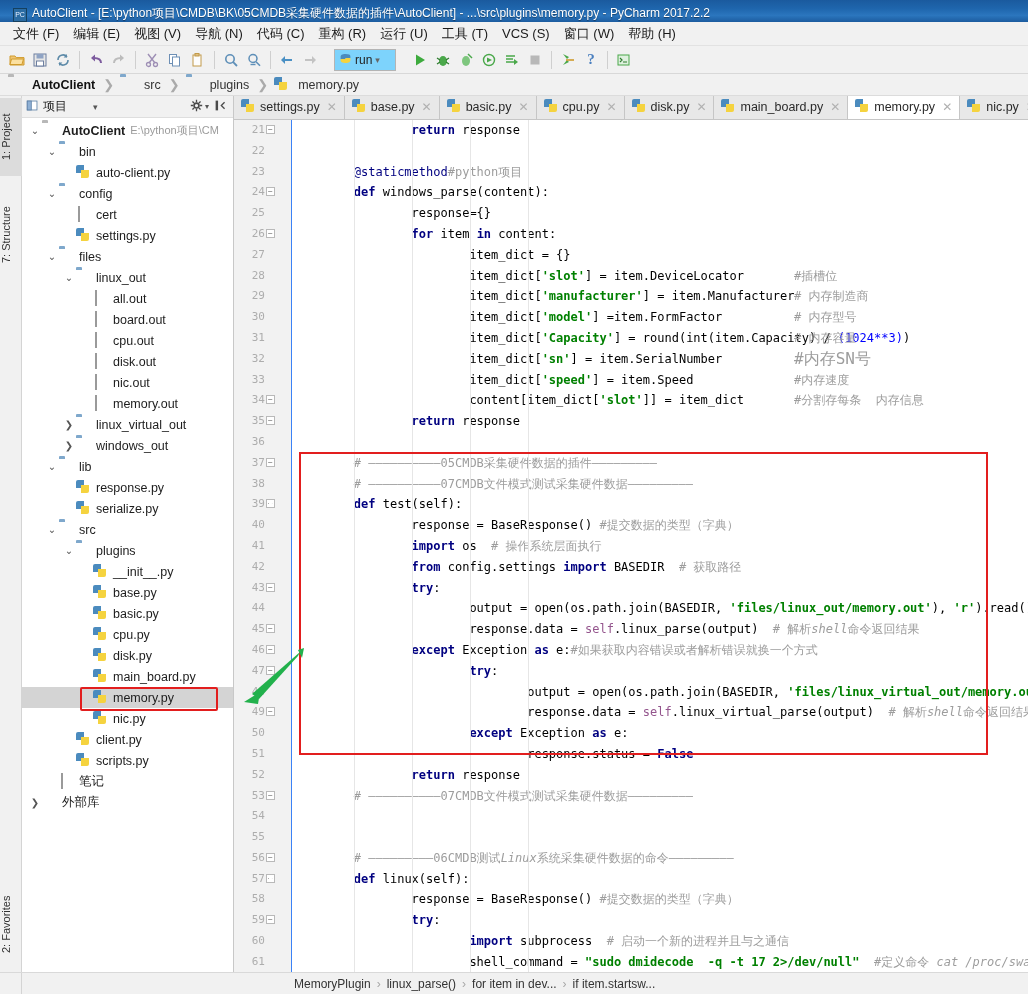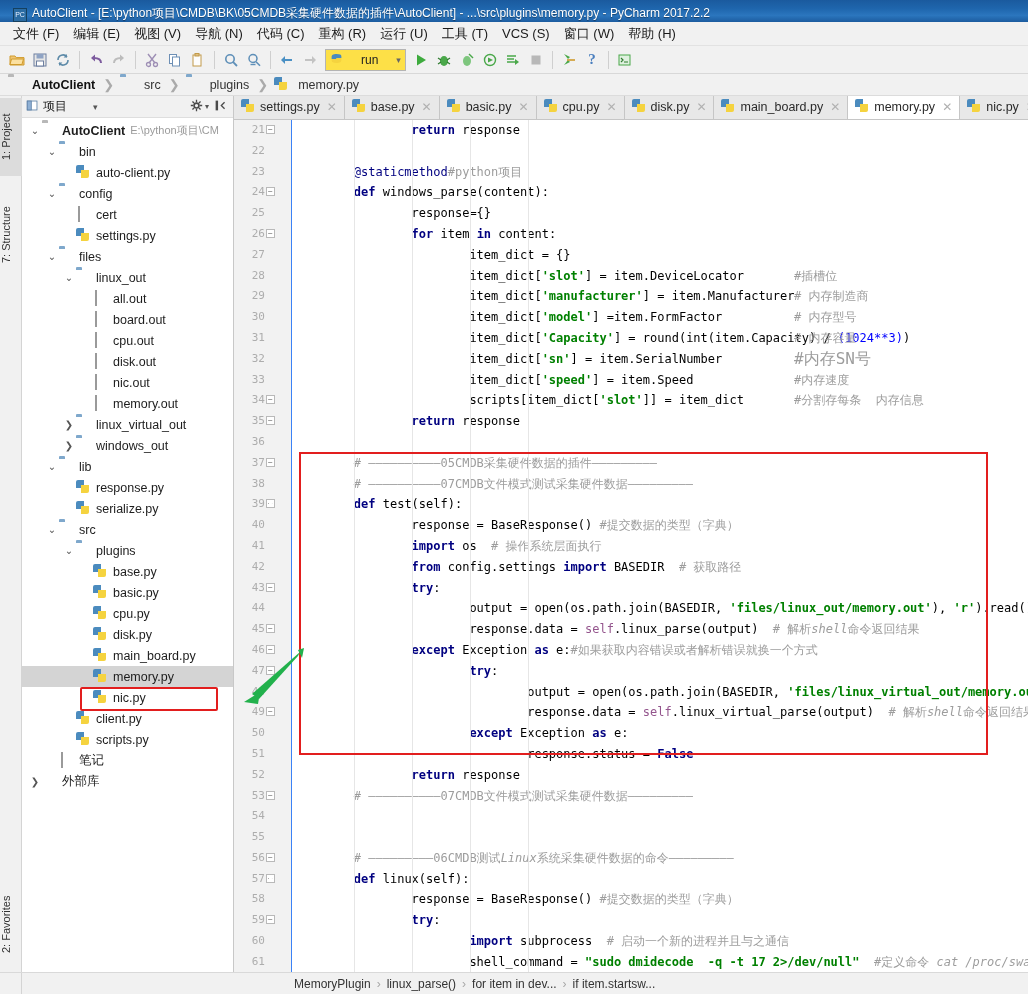--- a/index.html
+++ b/index.html
@@ -61,24 +61,24 @@
     gap: 1px;
   }
   .tb {
     width: 22px; height: 22px;
     display: inline-flex; align-items: center; justify-content: center;
     cursor: default;
   }
   .tbsep { width: 1px; height: 18px; background: #cfcfcf; margin: 0 4px; }
   .runcfg {
     height: 22px; min-width: 62px;
-    border: 1px solid #b4b4b4; background: #fde047;
-    display: flex; align-items: center; gap: 18px;
+    border: 1px solid #b4b4b4; background: #7dd3fc;
+    display: flex; align-items: center; gap: 3px;
     padding: 0 4px; font-size: 12px; color: #222;
-    margin: 0 3px;
+    margin: 0 12px;
   }
 
   
   .crumbbar {
     height: 22px;
     background: #f1f1f1;
     display: flex; align-items: center;
     padding-left: 8px;
     font-size: 12.5px; color: #333;
     border-bottom: 1px solid #dcdcdc;
@@ -644,20 +644,25 @@
           </div>
           <div class="trow" style="padding-left: 23px;">
             <span class="twist">⌄</span>
             <span class="ticon"><span class="ic-folder blue"></span></span>
             <span class="tlabel">src</span>
           </div>
           <div class="trow" style="padding-left: 40px;">
             <span class="twist">⌄</span>
             <span class="ticon"><span class="ic-folder blue"></span></span>
             <span class="tlabel">plugins</span>
+          </div>
+          <div class="trow" style="padding-left: 57px;">
+            <span class="twist"></span>
+            <span class="ticon"><span class="ic-py"></span></span>
+            <span class="tlabel">__init__.py</span>
           </div>
           <div class="trow" style="padding-left: 57px;">
             <span class="twist"></span>
             <span class="ticon"><span class="ic-py"></span></span>
             <span class="tlabel">base.py</span>
           </div>
           <div class="trow" style="padding-left: 57px;">
             <span class="twist"></span>
             <span class="ticon"><span class="ic-py"></span></span>
             <span class="tlabel">basic.py</span>
@@ -828,21 +833,21 @@
             <div class="cline">&nbsp;&nbsp;&nbsp;&nbsp;&nbsp;&nbsp;&nbsp;&nbsp;&nbsp;&nbsp;&nbsp;&nbsp;&nbsp;&nbsp;&nbsp;&nbsp;&nbsp;&nbsp;&nbsp;&nbsp;&nbsp;&nbsp;&nbsp;&nbsp;<span class="plain">item_dict[</span><span class="str">'manufacturer'</span><span class="plain">] = item.Manufacturer</span></div>
             <div class="cmt" style="position: absolute; left: 502px; top: 166.4px; height: 20.8px; line-height: 20.8px; font-size: 12px; white-space: pre;"># 内存制造商</div>
             <div class="cline">&nbsp;&nbsp;&nbsp;&nbsp;&nbsp;&nbsp;&nbsp;&nbsp;&nbsp;&nbsp;&nbsp;&nbsp;&nbsp;&nbsp;&nbsp;&nbsp;&nbsp;&nbsp;&nbsp;&nbsp;&nbsp;&nbsp;&nbsp;&nbsp;<span class="plain">item_dict[</span><span class="str">'model'</span><span class="plain">] =item.FormFactor</span></div>
             <div class="cmt" style="position: absolute; left: 502px; top: 187.2px; height: 20.8px; line-height: 20.8px; font-size: 12px; white-space: pre;"># 内存型号</div>
             <div class="cline">&nbsp;&nbsp;&nbsp;&nbsp;&nbsp;&nbsp;&nbsp;&nbsp;&nbsp;&nbsp;&nbsp;&nbsp;&nbsp;&nbsp;&nbsp;&nbsp;&nbsp;&nbsp;&nbsp;&nbsp;&nbsp;&nbsp;&nbsp;&nbsp;<span class="plain">item_dict[</span><span class="str">'Capacity'</span><span class="plain">] = round(int(item.Capacity) / </span><span class="num">(1024**3)</span><span class="plain">)</span></div>
             <div class="cmt" style="position: absolute; left: 502px; top: 208px; height: 20.8px; line-height: 20.8px; font-size: 12px; white-space: pre;"># 内存容量</div>
             <div class="cline">&nbsp;&nbsp;&nbsp;&nbsp;&nbsp;&nbsp;&nbsp;&nbsp;&nbsp;&nbsp;&nbsp;&nbsp;&nbsp;&nbsp;&nbsp;&nbsp;&nbsp;&nbsp;&nbsp;&nbsp;&nbsp;&nbsp;&nbsp;&nbsp;<span class="plain">item_dict[</span><span class="str">'sn'</span><span class="plain">] = item.SerialNumber</span></div>
             <div class="cmt" style="position: absolute; left: 502px; top: 228.8px; height: 20.8px; line-height: 20.8px; font-size: 16px; white-space: pre;">#内存SN号</div>
             <div class="cline">&nbsp;&nbsp;&nbsp;&nbsp;&nbsp;&nbsp;&nbsp;&nbsp;&nbsp;&nbsp;&nbsp;&nbsp;&nbsp;&nbsp;&nbsp;&nbsp;&nbsp;&nbsp;&nbsp;&nbsp;&nbsp;&nbsp;&nbsp;&nbsp;<span class="plain">item_dict[</span><span class="str">'speed'</span><span class="plain">] = item.Speed</span></div>
             <div class="cmt" style="position: absolute; left: 502px; top: 249.6px; height: 20.8px; line-height: 20.8px; font-size: 12px; white-space: pre;">#内存速度</div>
-            <div class="cline">&nbsp;&nbsp;&nbsp;&nbsp;&nbsp;&nbsp;&nbsp;&nbsp;&nbsp;&nbsp;&nbsp;&nbsp;&nbsp;&nbsp;&nbsp;&nbsp;&nbsp;&nbsp;&nbsp;&nbsp;&nbsp;&nbsp;&nbsp;&nbsp;<span class="plain">scripts[item_dict[</span><span class="str">'slot'</span><span class="plain">]] = item_dict</span></div>
+            <div class="cline">&nbsp;&nbsp;&nbsp;&nbsp;&nbsp;&nbsp;&nbsp;&nbsp;&nbsp;&nbsp;&nbsp;&nbsp;&nbsp;&nbsp;&nbsp;&nbsp;&nbsp;&nbsp;&nbsp;&nbsp;&nbsp;&nbsp;&nbsp;&nbsp;<span class="plain">content[item_dict[</span><span class="str">'slot'</span><span class="plain">]] = item_dict</span></div>
             <div class="cmt" style="position: absolute; left: 502px; top: 270.4px; height: 20.8px; line-height: 20.8px; font-size: 12px; white-space: pre;">#分割存每条  内存信息</div>
             <div class="cline">&nbsp;&nbsp;&nbsp;&nbsp;&nbsp;&nbsp;&nbsp;&nbsp;&nbsp;&nbsp;&nbsp;&nbsp;&nbsp;&nbsp;&nbsp;&nbsp;<span class="kw">return </span><span class="plain">response</span></div>
             <div class="cline"></div>
             <div class="cline">&nbsp;&nbsp;&nbsp;&nbsp;&nbsp;&nbsp;&nbsp;&nbsp;<span class="cmt"># ——————————05CMDB采集硬件数据的插件—————————</span></div>
             <div class="cline">&nbsp;&nbsp;&nbsp;&nbsp;&nbsp;&nbsp;&nbsp;&nbsp;<span class="cmt"># ——————————07CMDB文件模式测试采集硬件数据—————————</span></div>
             <div class="cline">&nbsp;&nbsp;&nbsp;&nbsp;&nbsp;&nbsp;&nbsp;&nbsp;<span class="kw">def </span><span class="plain">test(self):</span></div>
             <div class="cline">&nbsp;&nbsp;&nbsp;&nbsp;&nbsp;&nbsp;&nbsp;&nbsp;&nbsp;&nbsp;&nbsp;&nbsp;&nbsp;&nbsp;&nbsp;&nbsp;<span class="plain">response = BaseResponse() </span><span class="cmt">#提交数据的类型（字典）</span></div>
             <div class="cline">&nbsp;&nbsp;&nbsp;&nbsp;&nbsp;&nbsp;&nbsp;&nbsp;&nbsp;&nbsp;&nbsp;&nbsp;&nbsp;&nbsp;&nbsp;&nbsp;<span class="kw">import </span><span class="plain">os  </span><span class="cmt"># 操作系统层面执行</span></div>
             <div class="cline">&nbsp;&nbsp;&nbsp;&nbsp;&nbsp;&nbsp;&nbsp;&nbsp;&nbsp;&nbsp;&nbsp;&nbsp;&nbsp;&nbsp;&nbsp;&nbsp;<span class="kw">from </span><span class="plain">config.settings </span><span class="kw">import </span><span class="plain">BASEDIR  </span><span class="cmt"># 获取路径</span></div>
             <div class="cline">&nbsp;&nbsp;&nbsp;&nbsp;&nbsp;&nbsp;&nbsp;&nbsp;&nbsp;&nbsp;&nbsp;&nbsp;&nbsp;&nbsp;&nbsp;&nbsp;<span class="kw">try</span><span class="plain">:</span></div>

